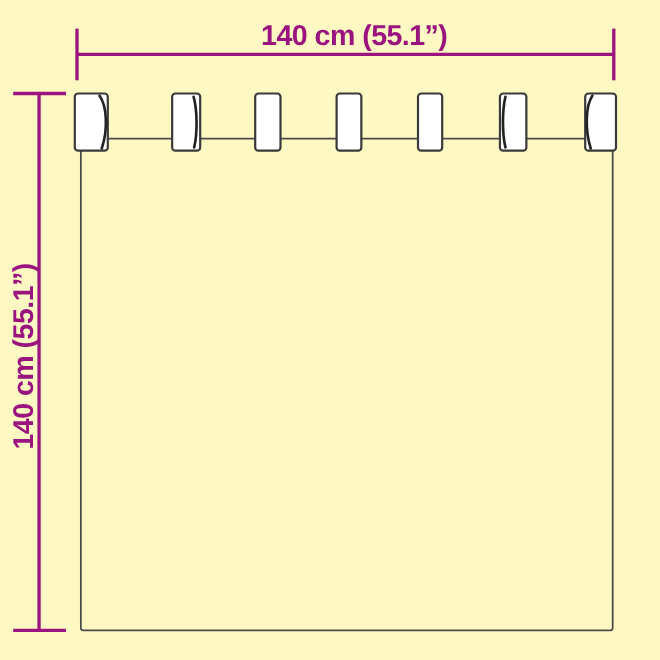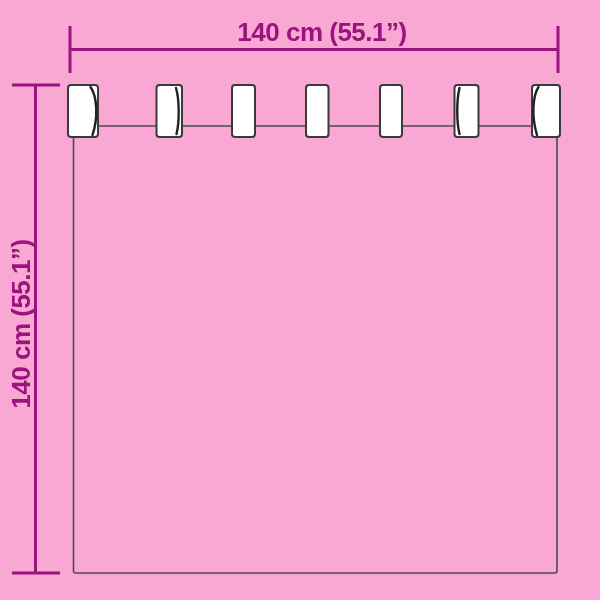--- a/index.html
+++ b/index.html
@@ -4,21 +4,21 @@
 <style>
   html, body {
     margin: 0;
     padding: 0;
     background: #ffffff;
   }
   .stage {
     position: relative;
     width: 600px;
     height: 600px;
-    background: #f9a8d4;
+    background: #fef9c3;
     overflow: hidden;
     font-family: "Liberation Sans", sans-serif;
   }
   svg { display: block; }
 
   .curtain-body {
     fill: none;
     stroke: #4b4b4b;
     stroke-width: 1.6;
   }

